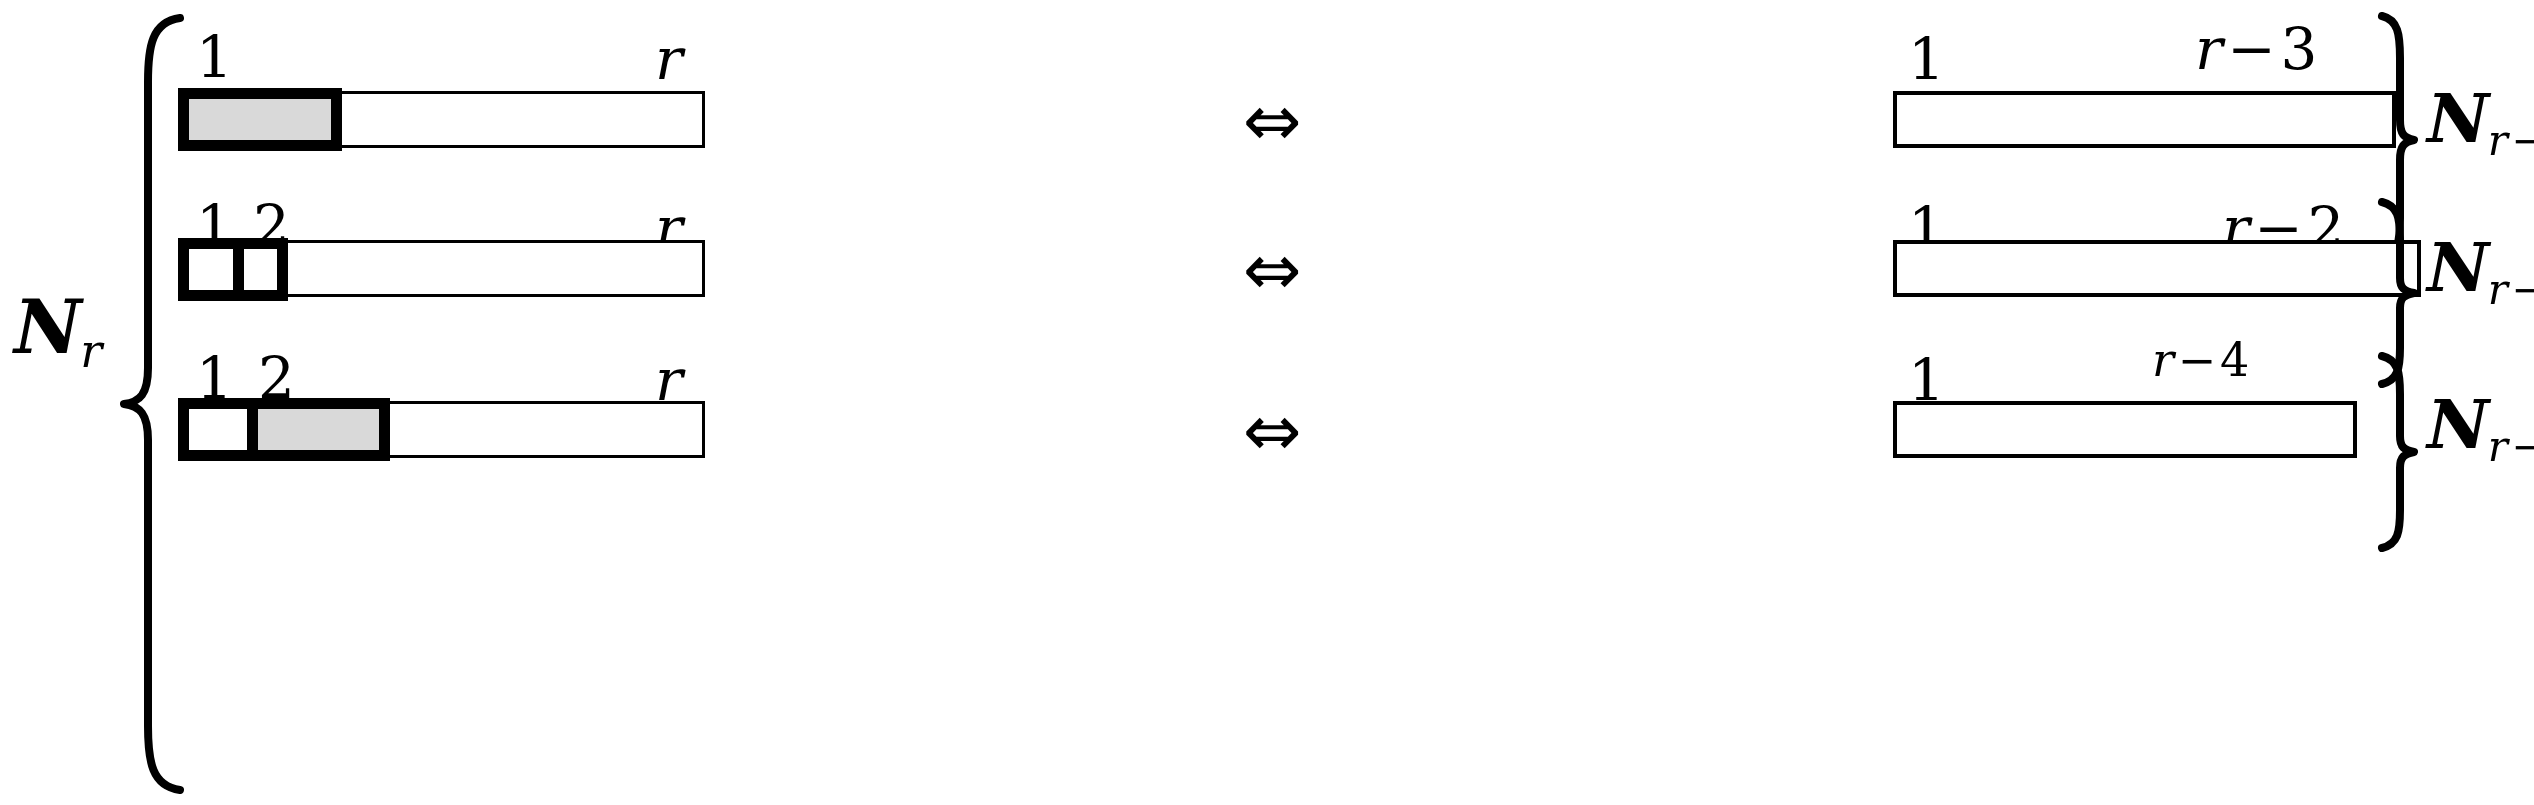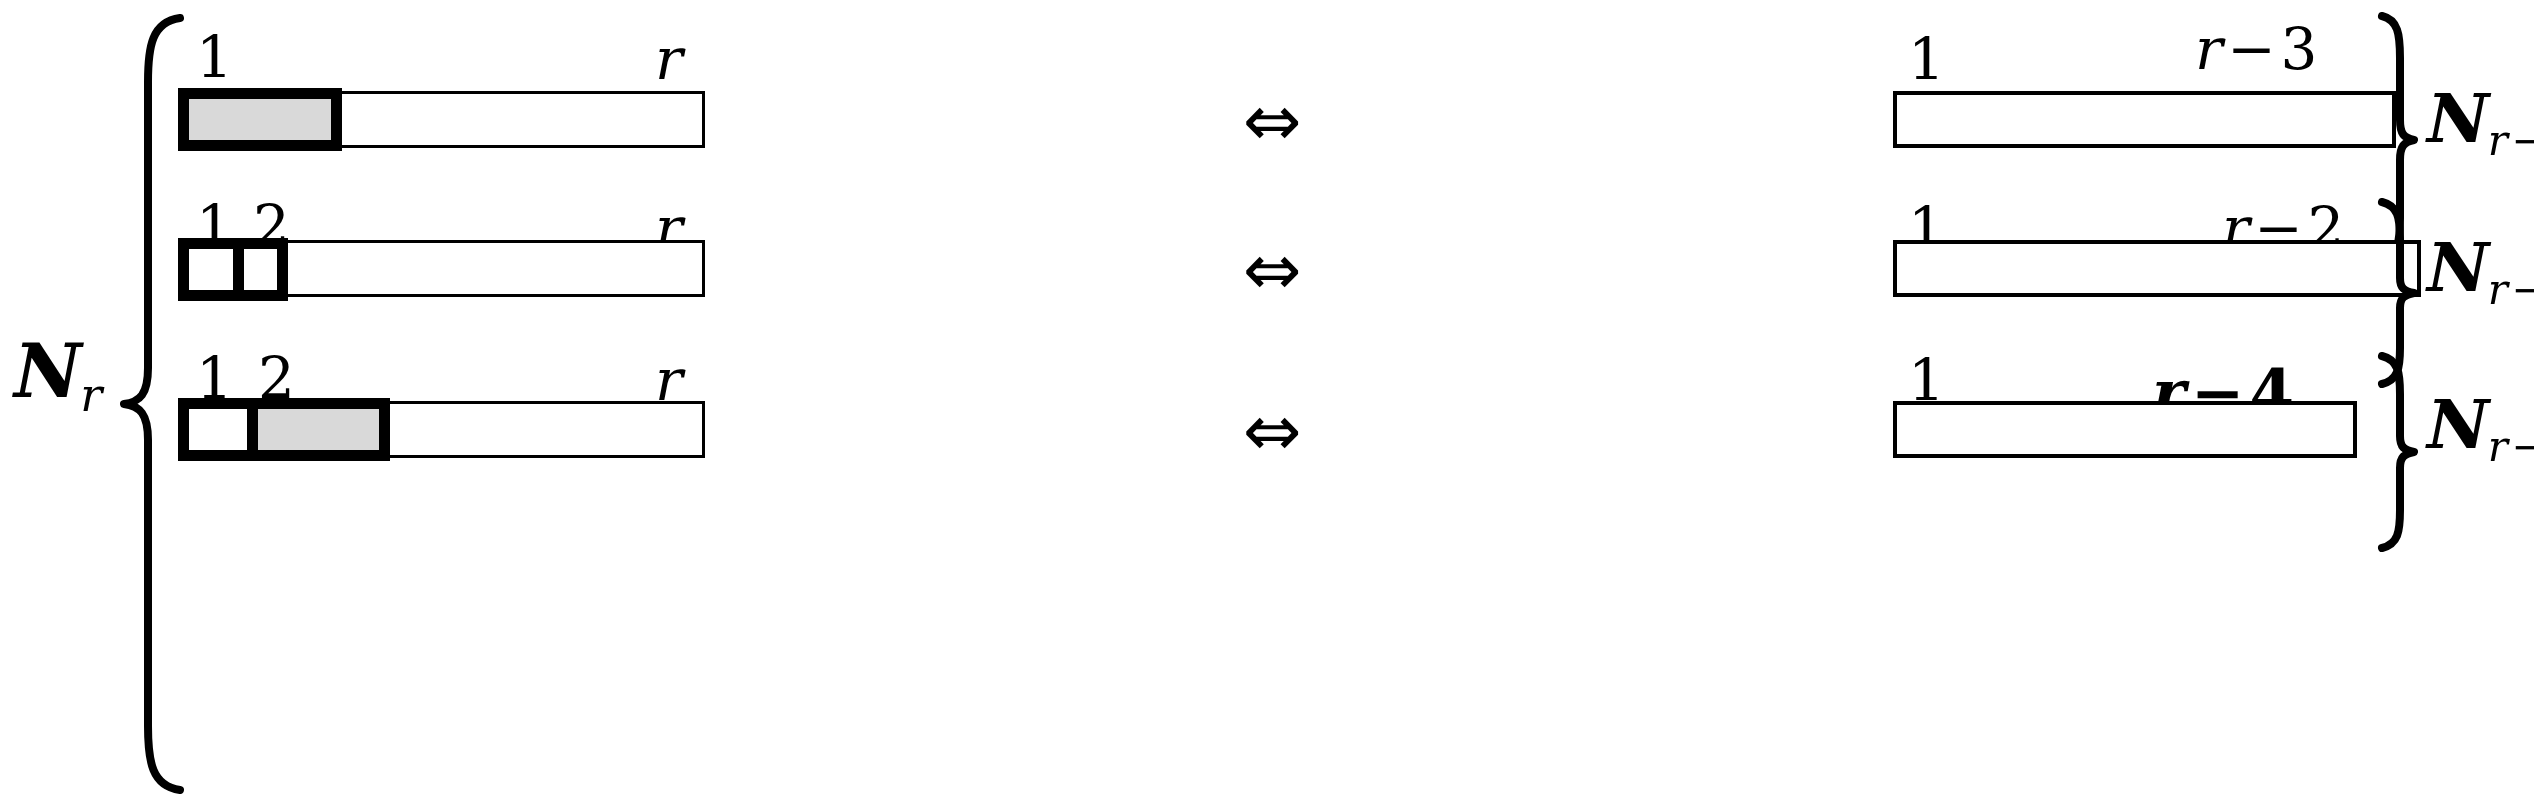--- a/index.html
+++ b/index.html
@@ -93,21 +93,21 @@
     line-height: 1;
     color: #000000;
     font-family: "DejaVu Sans", "Liberation Sans", sans-serif;
   }
 </style>
 </head>
 <body>
 
 <div id="figure">
 
-  <div class="mathlabel" style="left:14px; top:290px; font-size:74px;margin-top:44px;">
+  <div class="mathlabel" style="left:14px; top:290px; font-size:74px;">
     <span class="scriptN">N</span><span class="sub">r</span>
   </div>
 
   <svg class="brace" style="left:118px; top:12px; width:70px; height:784px;" viewBox="0 0 70 784" preserveAspectRatio="none">
     <path d="M62 6 C 34 10, 30 34, 30 70 L 30 356 C 30 382, 22 390, 6 392 C 22 394, 30 402, 30 428 L 30 714 C 30 750, 34 774, 62 778" stroke-width="8"></path>
   </svg>
 
   <div class="mathlabel num" style="left:196px; top:28px; font-size:58px;">1</div>
 
   <div class="mathlabel it" style="left:655px; top:30px; font-size:58px;">r</div>
@@ -167,21 +167,21 @@
 
   <div class="bar" style="left:178px; top:401px; width:527px; height:57px;"></div>
   <div class="block" style="left:178px; top:398px; width:212px; height:63px;">
     <div class="cell" style="flex:0 0 58px;"></div>
     <div class="cell filled divider" style="flex:1 1 auto;"></div>
   </div>
 
   <div class="eqv" style="left:1243px; top:396px; font-size:70px;">⇔</div>
 
   <div class="mathlabel num" style="left:1908px; top:351px; font-size:58px;">1</div>
-  <div class="mathlabel" style="left:2152px; top:361px; font-size:64px;font-weight:bold;">
+  <div class="mathlabel" style="left:2152px; top:337px; font-size:46px;">
     <span class="it">r</span><span class="minus">−</span><span class="num">4</span>
   </div>
   <div class="bar-right" style="left:1893px; top:401px; width:464px; height:57px;"></div>
 
   <svg class="brace" style="left:2376px; top:352px; width:42px; height:200px;" viewBox="0 0 42 200" preserveAspectRatio="none">
     <path d="M6 4 C 22 8, 24 20, 24 42 L 24 84 C 24 95, 28 98, 38 100 C 28 102, 24 105, 24 116 L 24 158 C 24 180, 22 192, 6 196" stroke-width="8"></path>
   </svg>
   <div class="mathlabel" style="left:2427px; top:390px; font-size:68px;">
     <span class="scriptN">N</span><span class="sub"><span>r</span><span class="minus">−</span></span>
   </div>

